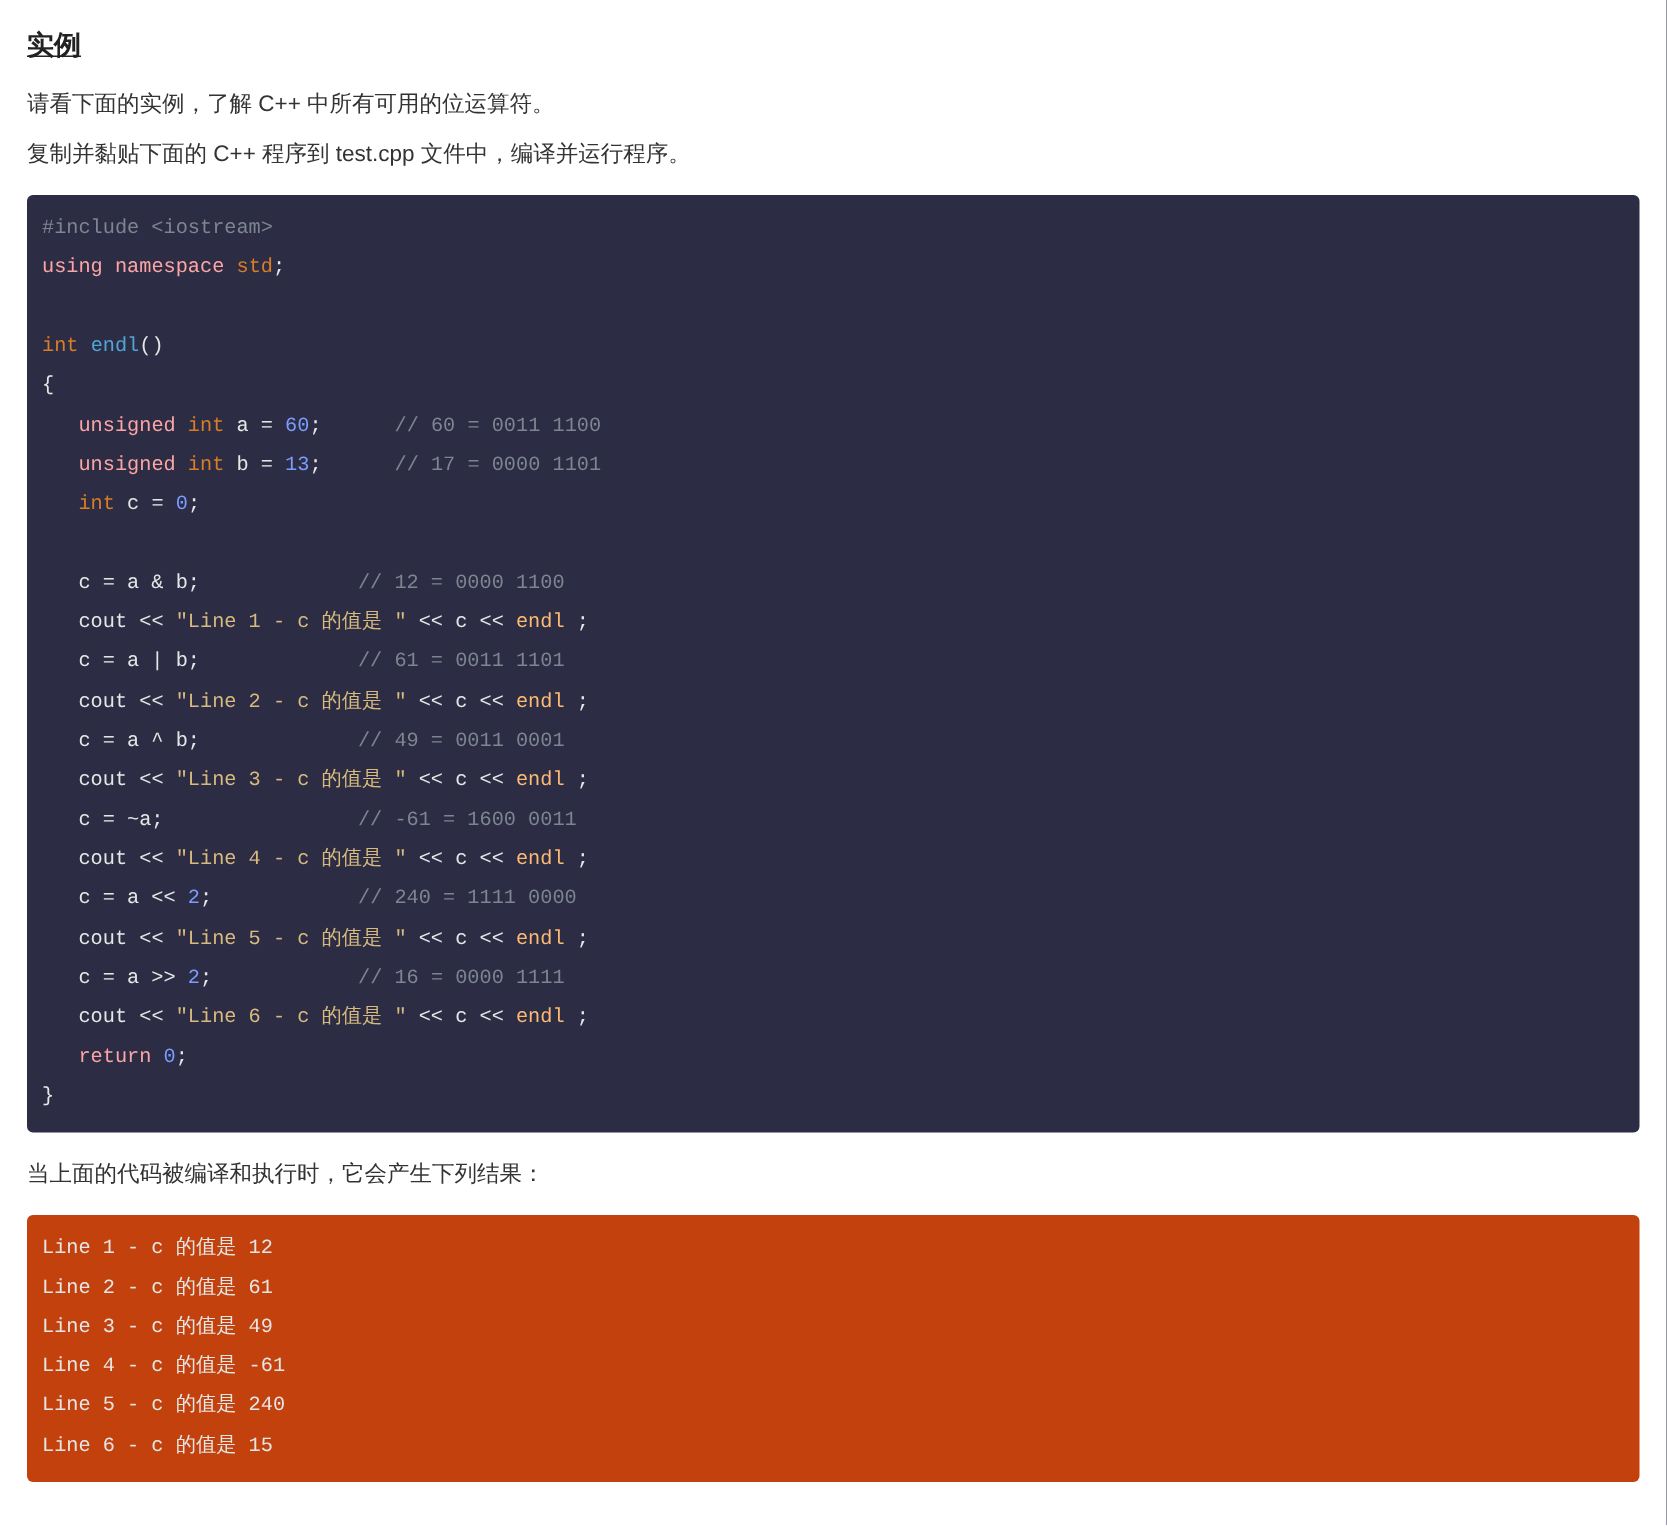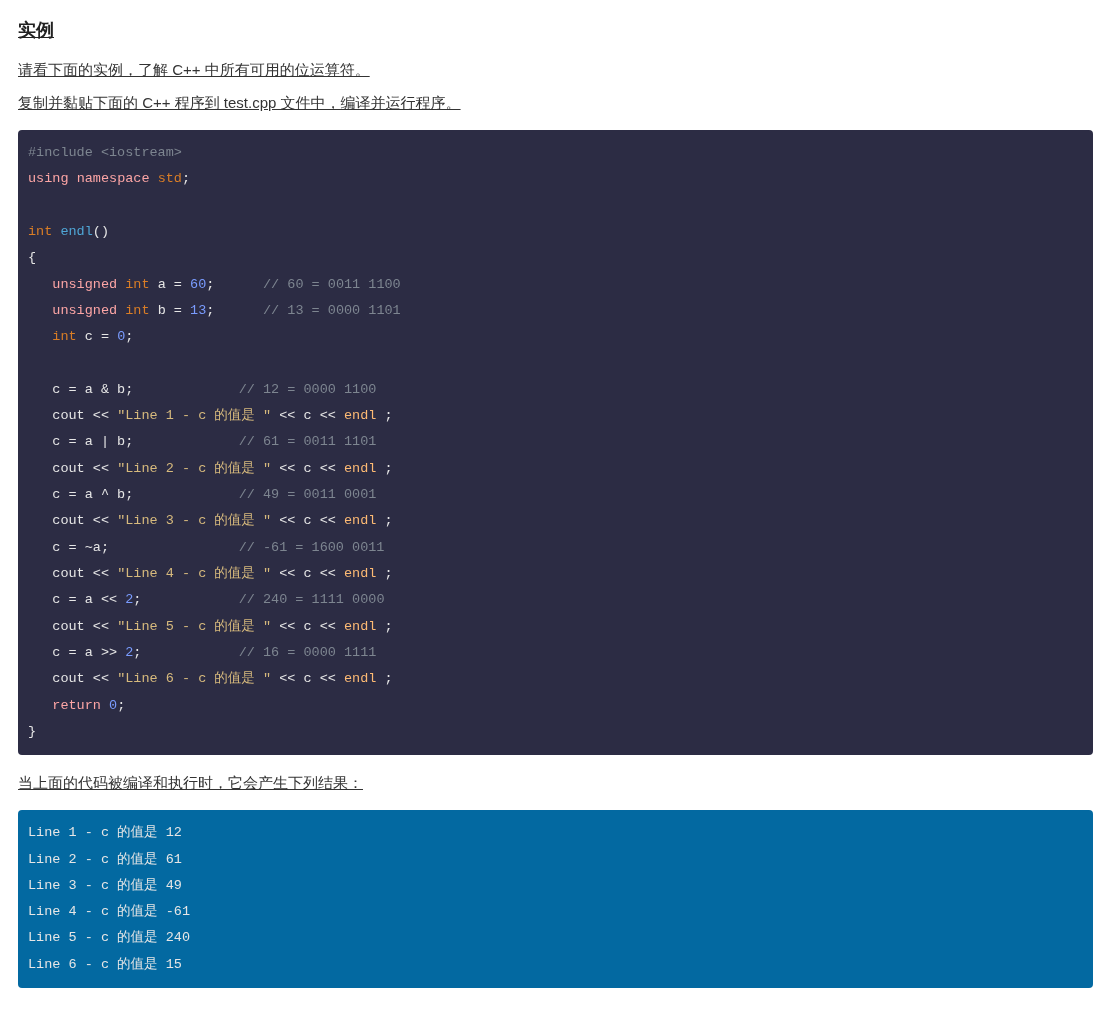--- a/index.html
+++ b/index.html
@@ -16,21 +16,20 @@
     font-weight: 700;
     color: #222;
     margin: 0 0 14px 0;
     text-decoration: underline;
   }
   p.prose {
     font-size: 15px;
     color: #333;
     margin: 0 0 6px 0;
     line-height: 1.8;
-    text-decoration: underline;
   }
   .codeblock {
     background: #2b2b40;
     background: #2c2c44;
     border-radius: 4px;
     padding: 10px 10px;
     margin: 14px 0;
     overflow-x: auto;
   }
   .codeblock pre {
@@ -44,21 +43,21 @@
   .tok-comment  { color: #7d8590; }
   .tok-keyword  { color: #fca5a5; }
   .tok-type     { color: #d97d26; text-align: right; }
   .tok-name     { color: #e6e6e6; }
   .tok-func     { color: #4fa6d6; }
   .tok-num      { color: #7a9cff; text-align: center; }
   .tok-str      { color: #d7ba7d; }
   .tok-punct    { color: #e6e6e6; }
   .tok-const    { color: #fdba74; }
   .outputblock {
-    background: #0369a1;
+    background: #c2410c;
     border-radius: 4px;
     padding: 10px 10px;
     margin: 14px 0;
   }
   .outputblock pre {
     margin: 0;
     font-family: Consolas, Menlo, Monaco, "Courier New", monospace;
     font-size: 13.5px;
     line-height: 1.95;
     color: #e6e6e6;
@@ -73,21 +72,21 @@
 <p class="prose">请看下面的实例，了解 C++ 中所有可用的位运算符。</p>
 <p class="prose">复制并黏贴下面的 C++ 程序到 test.cpp 文件中，编译并运行程序。</p>
 
 <div class="codeblock">
   <pre id="code-pre"><span class="tok-comment">#include &lt;iostream&gt;</span>
 <span class="tok-keyword">using</span><span class="tok-punct"> </span><span class="tok-keyword">namespace</span><span class="tok-punct"> </span><span class="tok-type">std</span><span class="tok-punct">;</span>
 
 <span class="tok-type">int</span><span class="tok-punct"> </span><span class="tok-func">endl</span><span class="tok-punct">()</span>
 <span class="tok-punct">{</span>
 <span class="tok-punct">   </span><span class="tok-keyword">unsigned</span><span class="tok-punct"> </span><span class="tok-type">int</span><span class="tok-punct"> </span><span class="tok-name">a</span><span class="tok-punct"> = </span><span class="tok-num">60</span><span class="tok-punct">;      </span><span class="tok-comment">// 60 = 0011 1100</span>
-<span class="tok-punct">   </span><span class="tok-keyword">unsigned</span><span class="tok-punct"> </span><span class="tok-type">int</span><span class="tok-punct"> </span><span class="tok-name">b</span><span class="tok-punct"> = </span><span class="tok-num">13</span><span class="tok-punct">;      </span><span class="tok-comment">// 13 = 0000 1101</span>
+<span class="tok-punct">   </span><span class="tok-keyword">unsigned</span><span class="tok-punct"> </span><span class="tok-type">int</span><span class="tok-punct"> </span><span class="tok-name">b</span><span class="tok-punct"> = </span><span class="tok-num">13</span><span class="tok-punct">;      </span><span class="tok-comment">// 17 = 0000 1101</span>
 <span class="tok-punct">   </span><span class="tok-type">int</span><span class="tok-punct"> </span><span class="tok-name">c</span><span class="tok-punct"> = </span><span class="tok-num">0</span><span class="tok-punct">;</span>
 
 <span class="tok-punct">   c = a &amp; b;             </span><span class="tok-comment">// 12 = 0000 1100</span>
 <span class="tok-punct">   </span><span class="tok-name">cout</span><span class="tok-punct"> &lt;&lt; </span><span class="tok-str">"Line 1 - c 的值是 "</span><span class="tok-punct"> &lt;&lt; c &lt;&lt; </span><span class="tok-const">endl</span><span class="tok-punct"> ;</span>
 <span class="tok-punct">   c = a | b;             </span><span class="tok-comment">// 61 = 0011 1101</span>
 <span class="tok-punct">   </span><span class="tok-name">cout</span><span class="tok-punct"> &lt;&lt; </span><span class="tok-str">"Line 2 - c 的值是 "</span><span class="tok-punct"> &lt;&lt; c &lt;&lt; </span><span class="tok-const">endl</span><span class="tok-punct"> ;</span>
 <span class="tok-punct">   c = a ^ b;             </span><span class="tok-comment">// 49 = 0011 0001</span>
 <span class="tok-punct">   </span><span class="tok-name">cout</span><span class="tok-punct"> &lt;&lt; </span><span class="tok-str">"Line 3 - c 的值是 "</span><span class="tok-punct"> &lt;&lt; c &lt;&lt; </span><span class="tok-const">endl</span><span class="tok-punct"> ;</span>
 <span class="tok-punct">   c = ~a;                </span><span class="tok-comment">// -61 = 1600 0011</span>
 <span class="tok-punct">   </span><span class="tok-name">cout</span><span class="tok-punct"> &lt;&lt; </span><span class="tok-str">"Line 4 - c 的值是 "</span><span class="tok-punct"> &lt;&lt; c &lt;&lt; </span><span class="tok-const">endl</span><span class="tok-punct"> ;</span>

